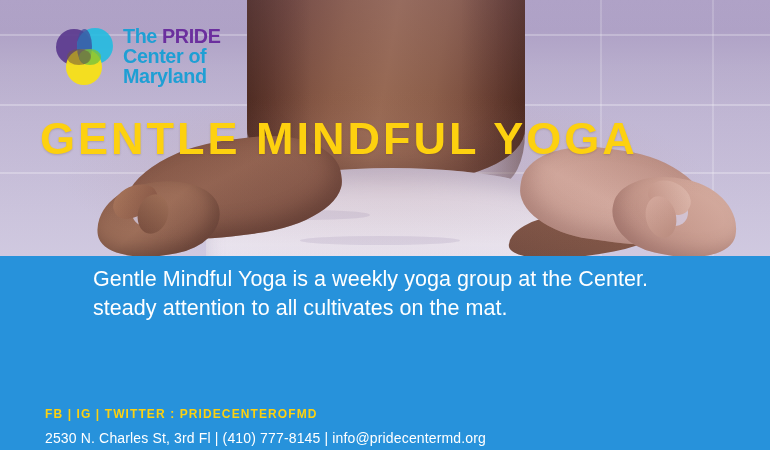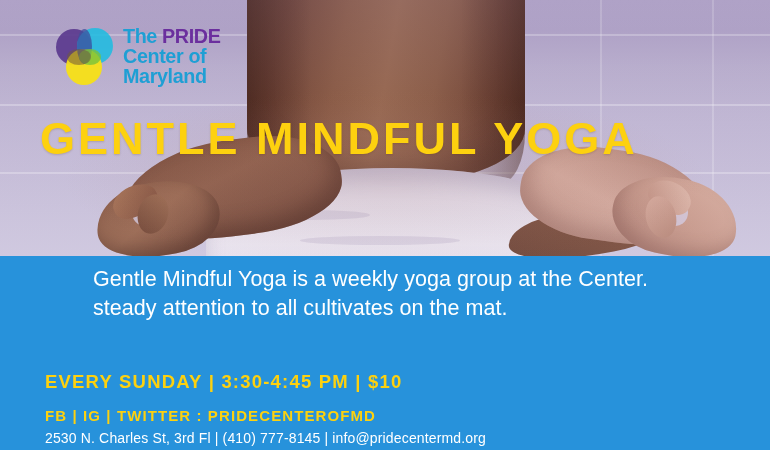--- a/index.html
+++ b/index.html
@@ -302,21 +302,21 @@
     color: #fdd10f;
     font-size: 18.5px;
     font-weight: bold;
     letter-spacing: 1.2px;
     white-space: nowrap;
   }
   .socials {
     position: absolute;
     left: 45px; top: 151px;
     color: #fdd10f;
-    font-size: 15px;
+    font-size: 12px;
     font-weight: bold;
     letter-spacing: 1.1px;
     white-space: nowrap;
   }
   .contact {
     position: absolute;
     left: 45px; top: 174px;
     color: #ffffff;
     font-size: 14px;
     letter-spacing: 0.15px;
@@ -376,18 +376,17 @@
     </div>
   </div>
 
   <div class="headline">GENTLE MINDFUL YOGA</div>
 
   <div class="panel">
     <div class="body-copy">
       <div>Gentle Mindful Yoga is a weekly yoga group at the Center.</div>
       <div>steady attention to all cultivates on the mat.</div>
     </div>
-    <div class="schedule">EVERY SUNDAY  |   3:30-4:45 PM  |   $10</div>
     <div class="socials">FB | IG | TWITTER : PRIDECENTEROFMD</div>
     <div class="contact">2530 N. Charles St, 3rd Fl   |   (410) 777-8145   |   info@pridecentermd.org</div>
   </div>
 
 </div>
 
 </body></html>

